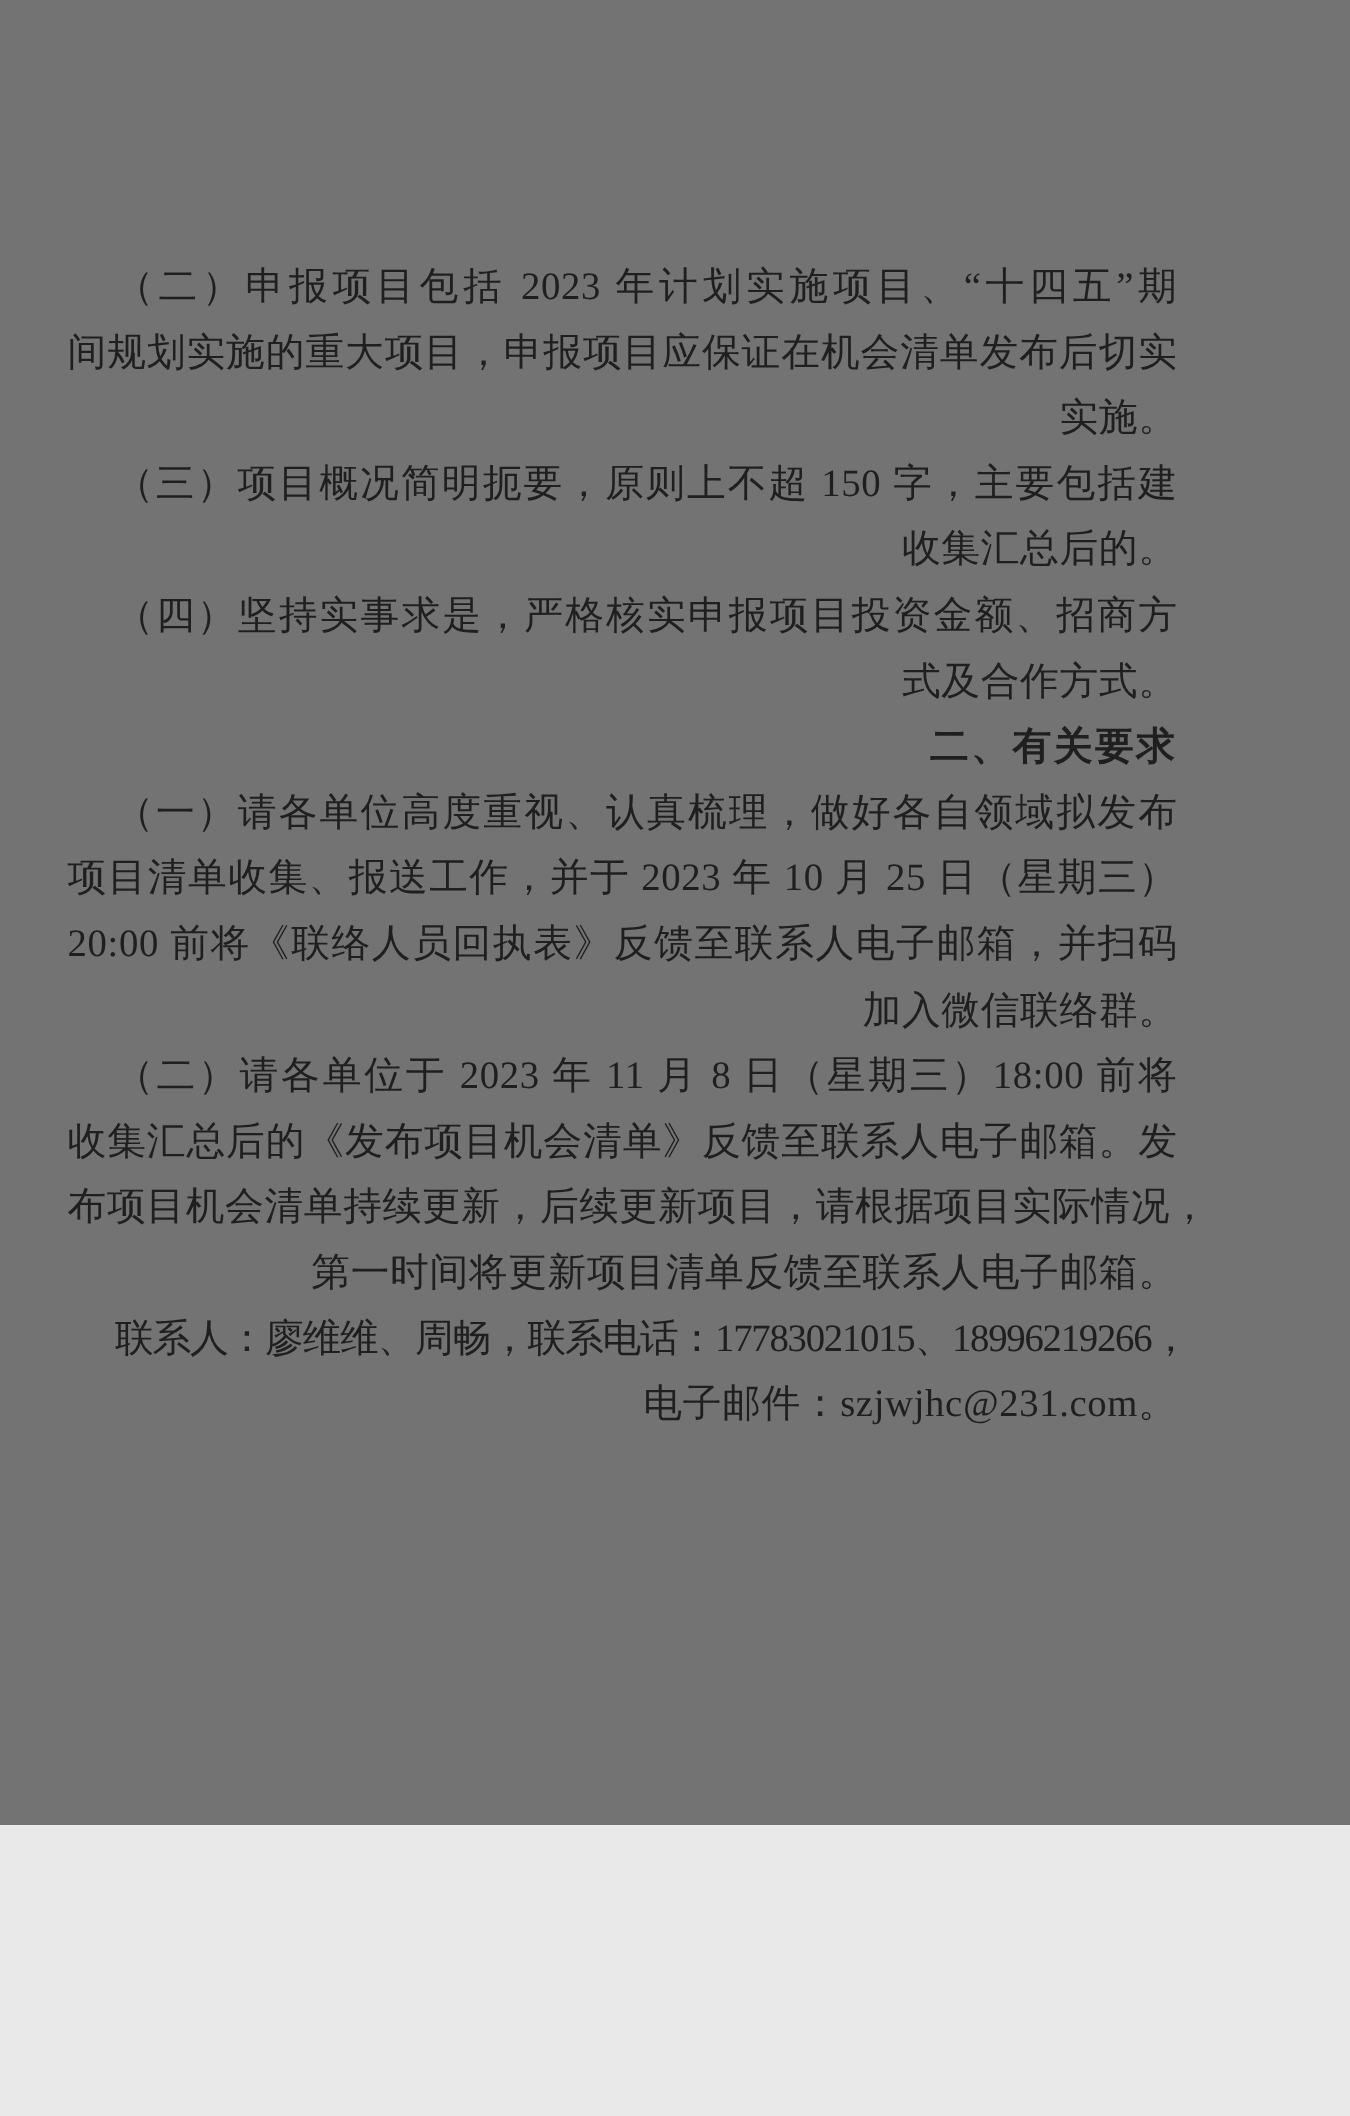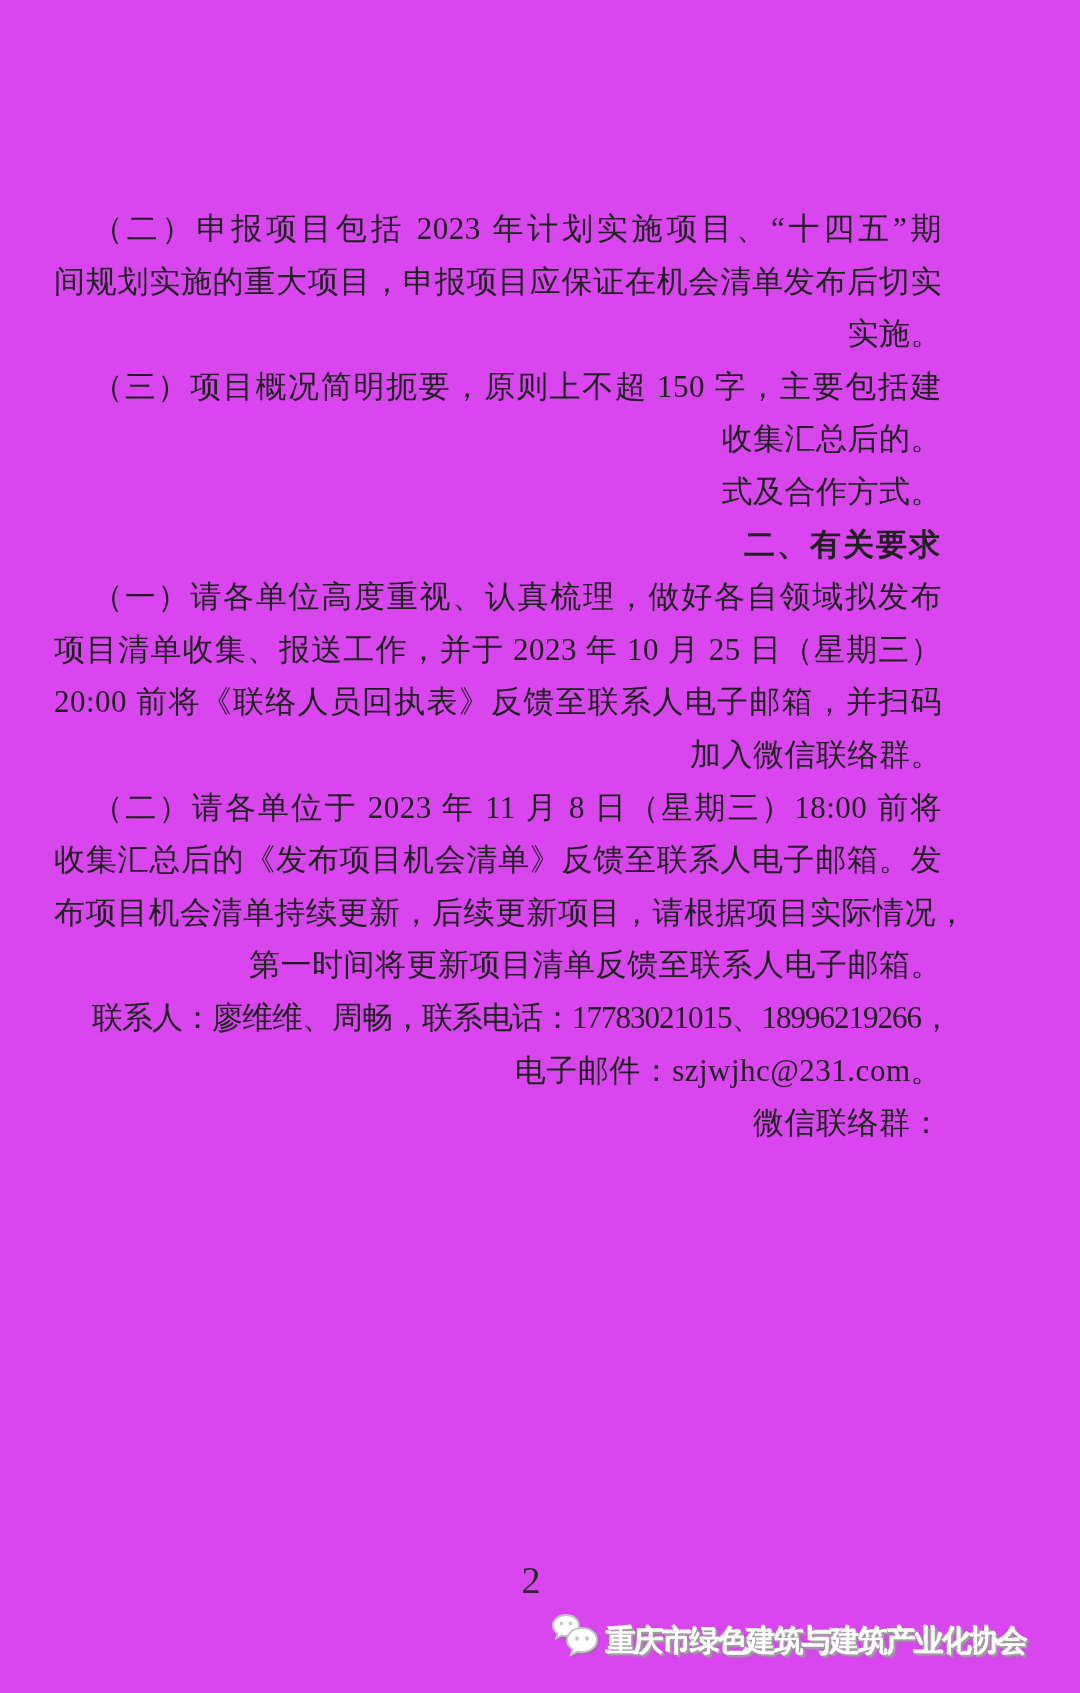--- a/index.html
+++ b/index.html
@@ -3,23 +3,23 @@
 <meta charset="utf-8">
 <style>
   html, body {
     margin: 0;
     padding: 0;
     background: #e9e9e9;
   }
   .page {
     position: relative;
     width: 1080px;
-    height: 1693px;
+    height: 1460px;
     margin: 0 auto;
-    background: #d946ef;
+    background: #737373;
     overflow: hidden;
     font-family: "Liberation Serif", "DejaVu Serif", serif;
     color: #1f1f1f;
   }
   
   .doc-body {
     position: absolute;
     left: 54px;
     top: 203px;
     width: 888px;
@@ -91,33 +91,33 @@
 <body>
 
 <div class="page">
 
   <div class="doc-body">
     <div class="ln indent jfull">（二）申报项目包括 2023 年计划实施项目、“十四五”期</div>
     <div class="ln jfull">间规划实施的重大项目，申报项目应保证在机会清单发布后切实</div>
     <div class="ln">实施。</div>
     <div class="ln indent jfull">（三）项目概况简明扼要，原则上不超 150 字，主要包括建</div>
     <div class="ln">收集汇总后的。</div>
+    <div class="ln indent jfull">（四）坚持实事求是，严格核实申报项目投资金额、招商方</div>
     <div class="ln">式及合作方式。</div>
     <div class="ln heading">二、有关要求</div>
     <div class="ln indent jfull">（一）请各单位高度重视、认真梳理，做好各自领域拟发布</div>
     <div class="ln jfull">项目清单收集、报送工作，并于 2023 年 10 月 25 日（星期三）</div>
     <div class="ln jfull">20:00 前将《联络人员回执表》反馈至联系人电子邮箱，并扫码</div>
     <div class="ln">加入微信联络群。</div>
     <div class="ln indent jfull">（二）请各单位于 2023 年 11 月 8 日（星期三）18:00 前将</div>
     <div class="ln jfull">收集汇总后的《发布项目机会清单》反馈至联系人电子邮箱。发</div>
     <div class="ln nowrap">布项目机会清单持续更新，后续更新项目，请根据项目实际情况，</div>
     <div class="ln">第一时间将更新项目清单反馈至联系人电子邮箱。</div>
     <div class="ln indent tight">联系人：廖维维、周畅，联系电话：17783021015、18996219266，</div>
     <div class="ln">电子邮件：szjwjhc@231.com。</div>
-    <div class="ln indent">微信联络群：</div>
   </div>
 
   <div class="page-number">2</div>
 
   <div class="footer-watermark">
     <svg class="wx-icon" viewBox="0 0 50 50" xmlns="http://www.w3.org/2000/svg">
 
       <g stroke="#c3c3c3" stroke-width="2" fill="#ffffff">
         <path d="M15,3 C7.8,3 2,7.7 2,13.5 C2,16.8 3.8,19.7 6.6,21.6 L5.2,26.2 L10.6,23.4 C12,23.8 13.5,24 15,24 C22.2,24 28,19.3 28,13.5 C28,7.7 22.2,3 15,3 Z"></path>
       </g>

